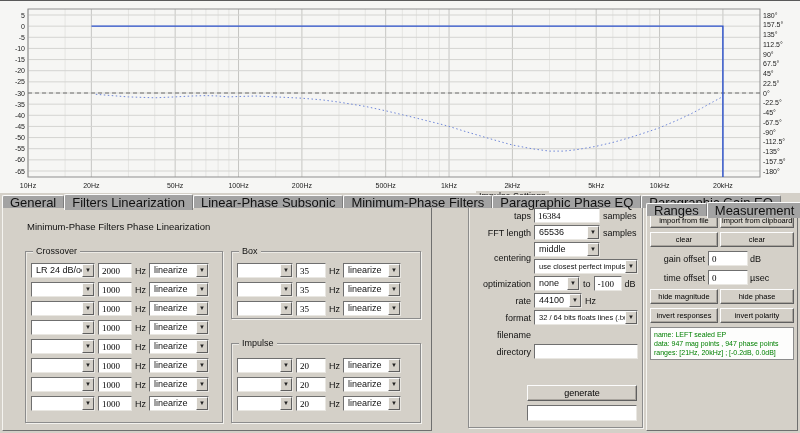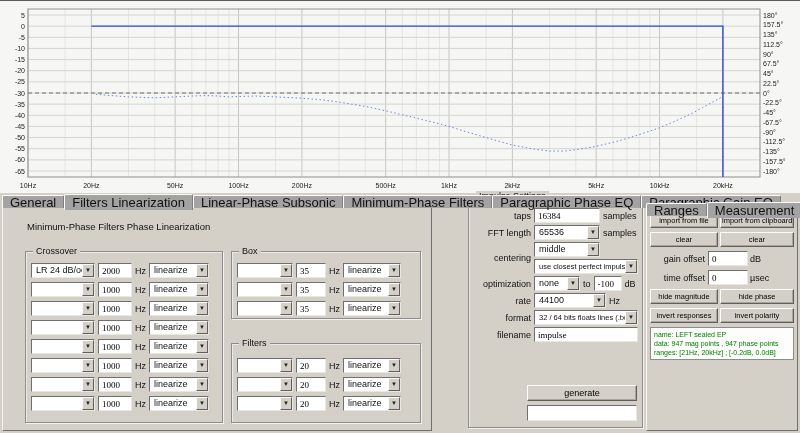--- a/index.html
+++ b/index.html
@@ -309,21 +309,21 @@
             <span class="lbl">Hz</span>
             <span class="combo" style="width: 58px;">
               <span class="cval">linearize</span>
               <span class="carrow">▼</span>
             </span>
           </div>
         </div>
     </div>
 
     <div class="groupbox" id="gb-subsonic">
-      <span class="legend">Filters</span>
+      <span class="legend">Impulse</span>
       <div class="rows" id="subsonic-rows">
           <div class="frow">
             <span class="combo" style="width: 56px;">
               <span class="cval"></span>
               <span class="carrow">▼</span>
             </span>
             <input class="tfield" value="20" style="width: 30px;">
             <span class="lbl">Hz</span>
             <span class="combo" style="width: 58px;">
               <span class="cval">linearize</span>
@@ -392,36 +392,39 @@
           <span class="combo" style="width: 46px;">
             <span class="cval">none</span>
             <span class="carrow">▼</span>
           </span>
           <span class="lbl">to</span>
           <input class="tfield" value="-100" style="width: 28px;">
           <span class="lbl">dB</span>
         </div>
         <div class="isrow">
           <span class="islabel">rate</span>
-          <span class="combo" style="width: 72px;">
+          <span class="combo" style="width: 48px;">
             <span class="cval">44100</span>
             <span class="carrow">▼</span>
           </span>
           <span class="lbl">Hz</span>
         </div>
         <div class="isrow">
           <span class="islabel">format</span>
           <span class="combo small" style="width: 104px;">
             <span class="cval">32 / 64 bits floats lines (.txt)</span>
             <span class="carrow">▼</span>
           </span>
         </div>
         <div class="isrow">
           <span class="islabel">filename</span>
-          <input class="tfield" value="impulse" style="width: 104px;">
+        </div>
+        <div class="isrow">
+          <span class="islabel">directory</span>
+          <input class="tfield" style="width: 104px;">
         </div>
       </div>
     <button class="btn" id="generate-btn">generate</button>
     <div id="is-status"></div>
   </div>
 
   <div id="meas-panel" class="page">
     <div class="mrow">
       <button class="btn bw1">import from file</button>
       <button class="btn bfl">import from clipboard</button>

